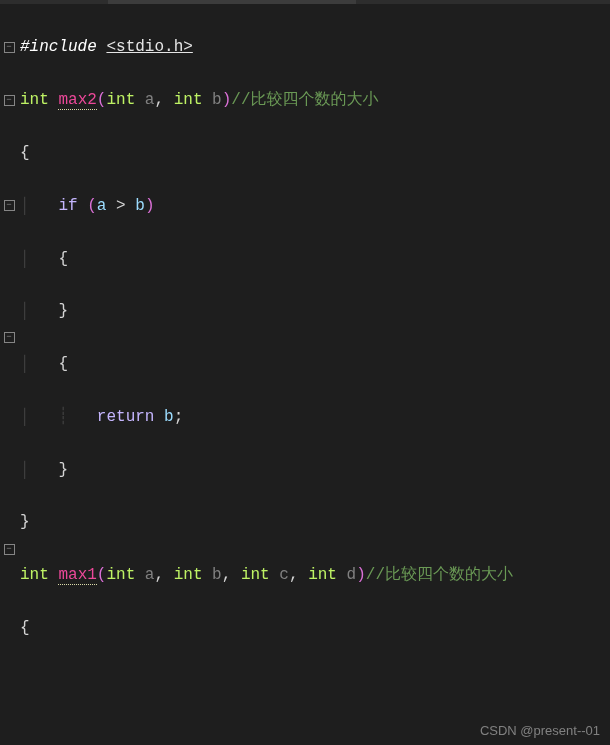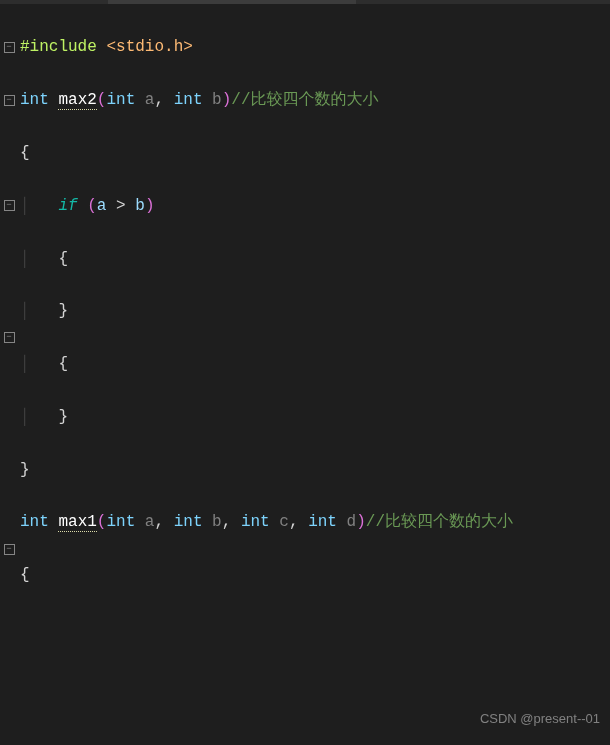--- a/index.html
+++ b/index.html
@@ -45,51 +45,51 @@
       font-size: 9px;
       line-height: 1;
       background: #1e1e1e;
     }
     .code {
       flex: 1;
       white-space: pre;
       padding-left: 2px;
     }
     .line { height: 26.4px; }
-    .kw-pp { color: #bef264; }
-    .kw-type { color: #7dd3fc; font-family: Liberation Mono, monospace; }
-    .kw-ctrl { color: #14b8a6; font-style: italic; }
-    .fn-name { color: #ffffff; }
+    .kw-pp { color: #ffffff; font-style: italic; }
+    .kw-type { color: #bef264; font-family: Liberation Mono, monospace; }
+    .kw-ctrl { color: #c4b5fd; }
+    .fn-name { color: #ec4899; }
     .fn-underline { border-bottom: 1px dotted #dcdcaa; }
     .var { color: #9cdcfe; }
     .param { color: #808080; }
     .punct { color: #d4d4d4; }
     .paren { color: #da70d6; }
     .brace { color: #d4d4d4; }
     .comment { color: #6a9955; }
-    .string { color: #fdba74; }
+    .string { color: #e5e5e5; text-decoration: underline; }
     .op { color: #d4d4d4; }
     .tab-decor {
       position: absolute;
       top: 0; left: 0;
       width: 100%;
       height: 4px;
       background: #2d2d2d;
     }
     .tab-highlight {
       position: absolute;
       top: 0;
       left: 108px;
       width: 248px;
       height: 4px;
       background: #3c3c3c;
     }
     .watermark {
       position: absolute;
-      bottom: 16px;
+      bottom: 4px;
       right: 10px;
       color: #aaa;
       font-size: 13px;
       font-family: Arial, sans-serif;
       opacity: 0.7;
     }
     .guide { color: #404040; }
   </style>
 </head>
 <body>
@@ -139,20 +139,21 @@
     <div class="fold"></div>
   </div>
   <div class="code">
 <div class="line"><span class="kw-pp">#include</span> <span class="string">&lt;stdio.h&gt;</span></div>
 <div class="line"><span class="kw-type">int</span> <span class="fn-name fn-underline">max2</span><span class="paren">(</span><span class="kw-type">int</span> <span class="param">a</span><span class="punct">, </span><span class="kw-type">int</span> <span class="param">b</span><span class="paren">)</span><span class="comment">//比较四个数的大小</span></div>
 <div class="line"><span class="brace">{</span></div>
 <div class="line"><span class="guide">│   </span><span class="kw-ctrl">if</span> <span class="paren">(</span><span class="var">a</span> <span class="op">&gt;</span> <span class="var">b</span><span class="paren">)</span></div>
 <div class="line"><span class="guide">│   </span><span class="brace">{</span></div>
 <div class="line"><span class="guide">│   </span><span class="brace">}</span></div>
 <div class="line"><span class="guide">│   </span><span class="brace">{</span></div>
+<div class="line"><span class="guide">│   ┊   </span><span class="kw-ctrl">return</span> <span class="var">b</span><span class="punct">;</span></div>
 <div class="line"><span class="guide">│   </span><span class="brace">}</span></div>
 <div class="line"><span class="brace">}</span></div>
 <div class="line"><span class="kw-type">int</span> <span class="fn-name fn-underline">max1</span><span class="paren">(</span><span class="kw-type">int</span> <span class="param">a</span><span class="punct">, </span><span class="kw-type">int</span> <span class="param">b</span><span class="punct">, </span><span class="kw-type">int</span> <span class="param">c</span><span class="punct">, </span><span class="kw-type">int</span> <span class="param">d</span><span class="paren">)</span><span class="comment">//比较四个数的大小</span></div>
 <div class="line"><span class="brace">{</span></div>
 
 
 
 
 
 

